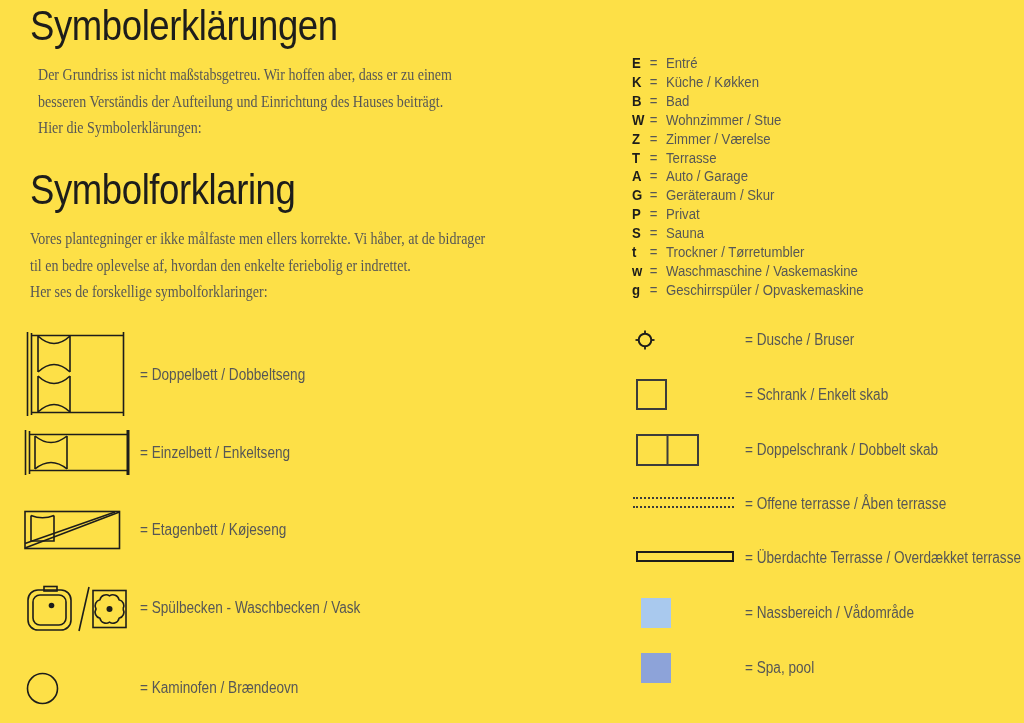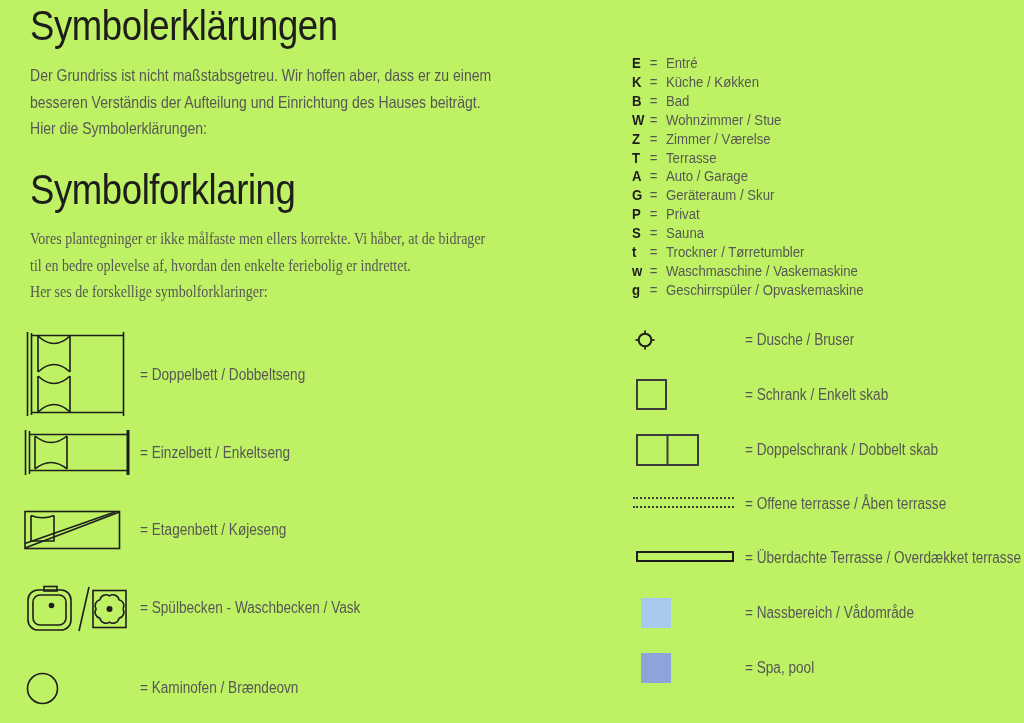--- a/index.html
+++ b/index.html
@@ -1,21 +1,21 @@
 <!DOCTYPE html>
 <html><head>
 <meta charset="utf-8">
 <style>
   * { margin: 0; padding: 0; box-sizing: border-box; }
   html, body { background: #ffffff; }
   .page {
     position: relative;
     width: 1024px;
     height: 723px;
-    background: #bef264;
+    background: #fde047;
     font-family: "Liberation Sans", sans-serif;
     overflow: hidden;
   }
   .abs { position: absolute; }
   .cond { transform: scaleX(0.85); transform-origin: 0 50%; white-space: nowrap; }
   h1.title {
     font-size: 43px;
     font-weight: 500;
     color: #1d1d1b;
     letter-spacing: -0.5px;
@@ -56,21 +56,21 @@
   .thin-rect { width: 98px; height: 11px; border: 2px solid #1d1d1b; }
   .color-square { width: 30px; height: 30px; }
 </style>
 </head>
 <body>
 
 <div class="page">
 
   <h1 class="abs cond title" style="left:30px; top:2px;">Symbolerklärungen</h1>
 
-  <div class="abs" style="left:30px; top:62px;">
+  <div class="abs" style="left:38px; top:62px;font-family:Liberation Serif, serif;">
     <div class="body-line cond">Der Grundriss ist nicht maßstabsgetreu. Wir hoffen aber, dass er zu einem</div>
     <div class="body-line cond">besseren Verständis der Aufteilung und Einrichtung des Hauses beiträgt.</div>
     <div class="body-line cond">Hier die Symbolerklärungen:</div>
   </div>
 
   <h1 class="abs cond title" style="left:30px; top:166px;">Symbolforklaring</h1>
 
   <div class="abs" style="left:30px; top:226px;font-family:Liberation Serif, serif;">
     <div class="body-line cond">Vores plantegninger er ikke målfaste men ellers korrekte. Vi håber, at de bidrager</div>
     <div class="body-line cond">til en bedre oplevelse af, hvordan den enkelte feriebolig er indrettet.</div>

